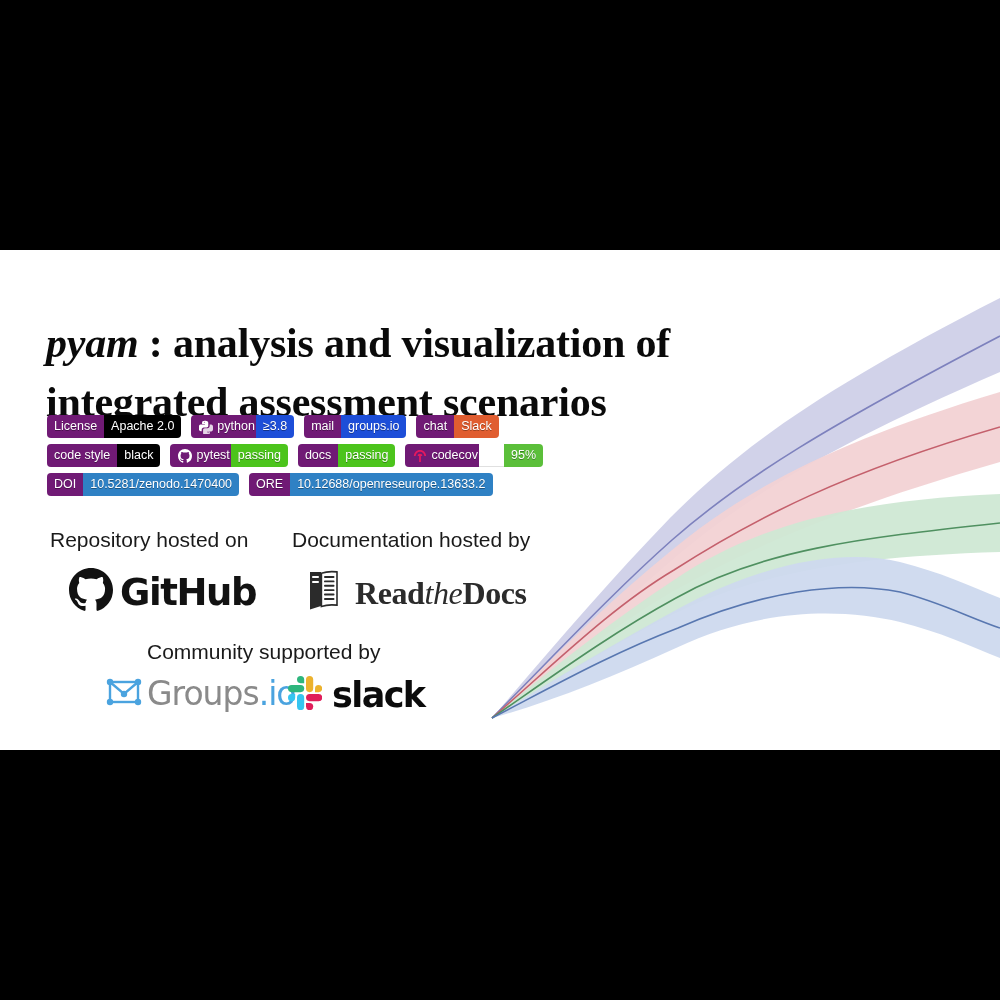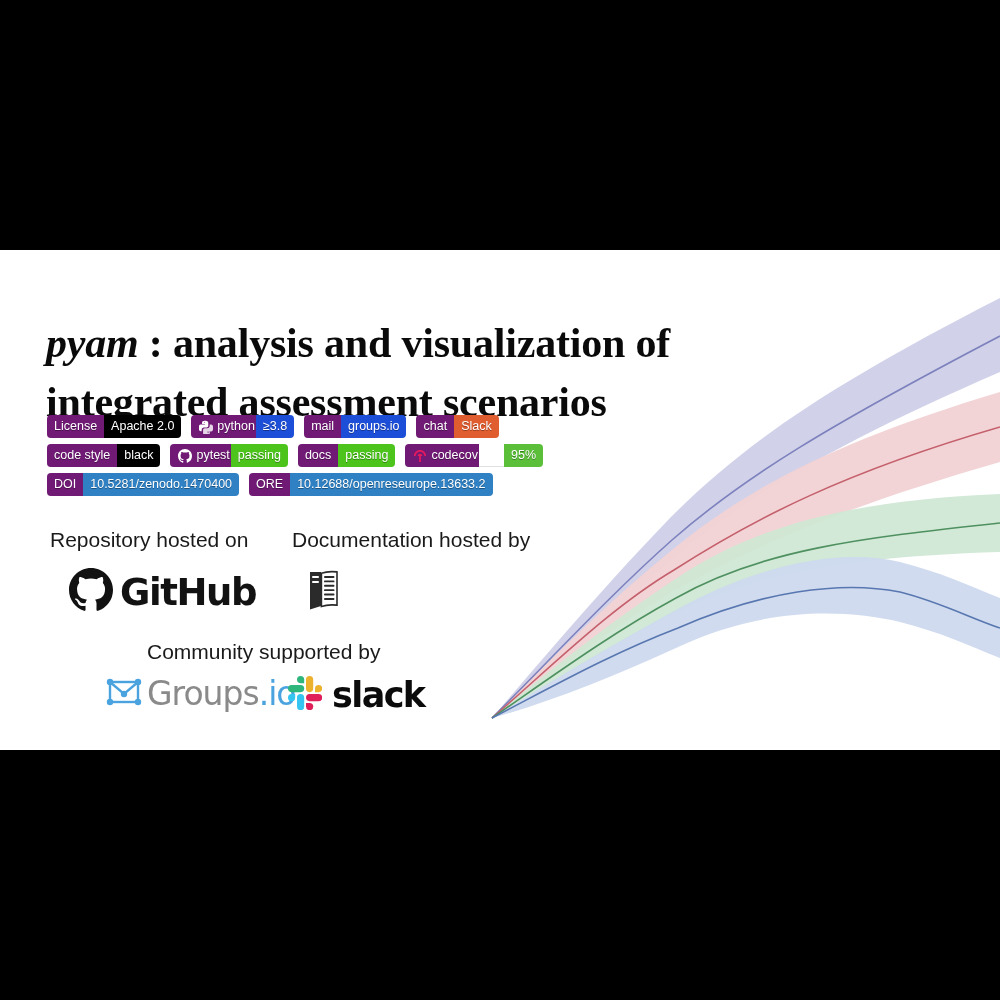--- a/index.html
+++ b/index.html
@@ -352,20 +352,21 @@
             <rect x="16" y="19.2" width="10.5" height="1.9" rx="0.9"></rect>
             <rect x="16" y="23.6" width="10.5" height="1.9" rx="0.9"></rect>
             <rect x="16" y="28" width="10.5" height="1.9" rx="0.9"></rect>
           </g>
           <g fill="#ffffff">
             <rect x="4" y="6" width="7" height="2" rx="0.9"></rect>
             <rect x="4" y="11" width="7" height="2" rx="0.9"></rect>
           </g>
         </svg>
       </span>
+      <span class="rtd-text"><span>Read</span><span class="the">the</span><span>Docs</span></span>
     </div>
 
     <div class="host-label" id="community-label">Community supported by</div>
 
     <div id="groups-lockup">
       <span>
         <svg width="38" height="32" viewBox="0 0 38 32">
           <rect x="5" y="6" width="28" height="20" fill="none" stroke="#4aa3df" stroke-width="2.4"></rect>
           <path d="M5 6 L19 18 L33 6" fill="none" stroke="#4aa3df" stroke-width="2.4"></path>
           <circle cx="5" cy="6" r="3.2" fill="#4aa3df"></circle>

